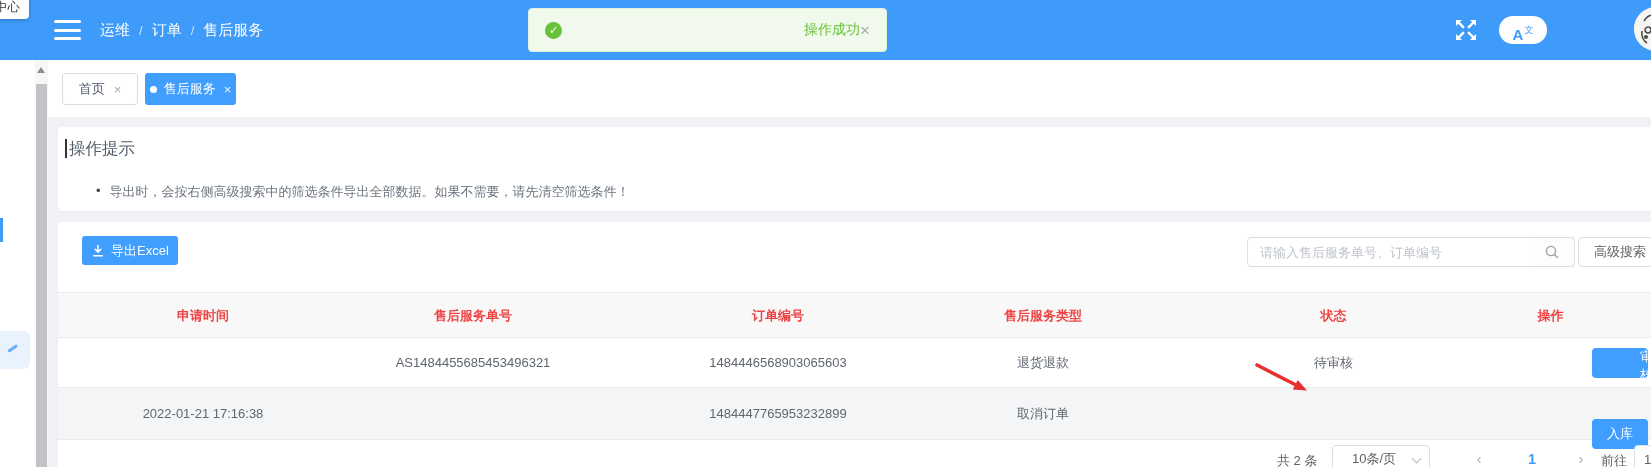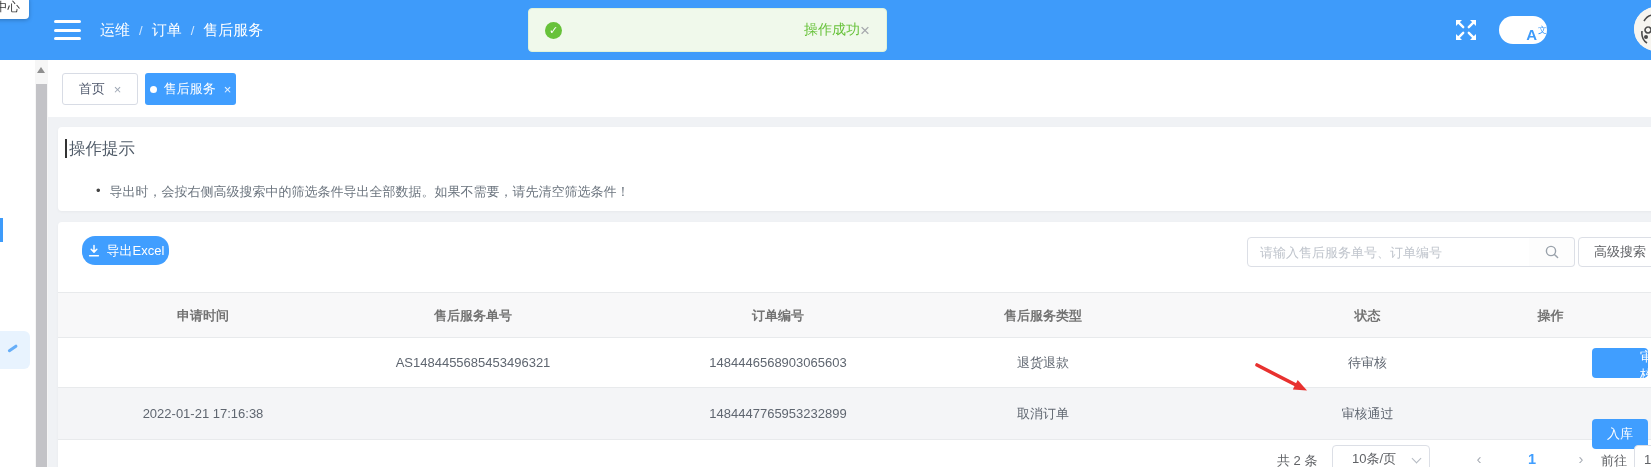--- a/index.html
+++ b/index.html
@@ -22,21 +22,21 @@
     background: #f0f9eb; border: 1px solid #e1f3d8; border-radius: 4px;
     display: flex; align-items: center; padding: 0 16px; }
   #toast .check { width: 17px; height: 17px; border-radius: 50%; background: #67c23a; color: #fff;
     font-size: 11px; line-height: 17px; text-align: center; flex: 0 0 auto; }
   #toast .msg { color: #67c23a; font-size: 14px; margin-left: 10px; flex: 1; text-align: right; }
   #toast .close { color: #a6a9ad; font-size: 17px; cursor: pointer; line-height: 1; }
 
   
   #fullscreen { position: absolute; left: 1452px; top: 16px; width: 28px; height: 28px; cursor: pointer; }
   #translate { position: absolute; left: 1499px; top: 16px; width: 48px; height: 28px; background: #fff;
-    border-radius: 14px; cursor: pointer; text-align: right; line-height: 28px; color: #3e9bfa; }
+    border-radius: 14px; cursor: pointer; text-align: center; line-height: 28px; color: #3e9bfa; }
   #translate .a { font-size: 15px; font-weight: bold; }
   #translate .sub { font-size: 9px; vertical-align: 7px; margin-left: 1px; }
   #avatar { position: absolute; left: 1634px; top: 7px; width: 44px; height: 44px; border-radius: 50%;
     background: #faf8f4; overflow: hidden; cursor: pointer; }
 
   
   #corner-tip { position: absolute; left: -14px; top: -3px; background: #fff; border-radius: 4px;
     box-shadow: 0 1px 4px rgba(0,0,0,.25); padding: 2px 9px 3px 9px; font-size: 12.5px; color: #3a3a3a; z-index: 30; }
 
   
@@ -65,22 +65,22 @@
     box-shadow: 0 1px 3px rgba(0,0,0,.04); }
   #tips-card { top: 127px; height: 84px; }
   #tips-card .caret { position: absolute; left: 7px; top: 12px; width: 1.5px; height: 19px; background: #333; }
   #tips-card .title { position: absolute; left: 11px; top: 11px; font-size: 16.5px; color: #505b68; }
   #tips-card .tip { position: absolute; left: 38px; top: 56px; font-size: 13px; color: #6c757f; }
   #tips-card .dot { display: inline-block; vertical-align: 1px; margin-right: 9px; color: #444; }
 
   #table-card { top: 222px; height: 260px; }
 
   
-  #export-btn { position: absolute; left: 24px; top: 14px; width: 87px; height: 29px; background: #409eff;
-    border: none; border-radius: 13px; color: #fff; font-size: 13px; cursor: pointer;
+  #export-btn { position: absolute; left: 24px; top: 14px; width: 96px; height: 29px; background: #409eff;
+    border: none; border-radius: 3px; color: #fff; font-size: 13px; cursor: pointer;
     display: flex; align-items: center; justify-content: center; gap: 6px;
     font-family: "Liberation Sans", sans-serif; }
   #search-input { position: absolute; left: 1189px; top: 15px; width: 283px; height: 30px;
     border: 1px solid #dcdfe6; border-radius: 4px 0 0 4px; padding: 0 12px; font-size: 13px; color: #606266;
     outline: none; font-family: "Liberation Sans", sans-serif; }
   #search-input::placeholder { color: #bfc4cc; }
   #search-btn { position: absolute; left: 1471px; top: 15px; width: 46px; height: 30px; background: #fdfdfd;
     border: 1px solid #dcdfe6; border-left: none; border-radius: 0 4px 4px 0; cursor: pointer;
     display: flex; align-items: center; justify-content: center; }
   #adv-btn { position: absolute; left: 1520px; top: 15px; width: 132px; height: 30px; background: #fff;
@@ -88,25 +88,25 @@
     text-align: left; padding-left: 15px; font-family: "Liberation Sans", sans-serif; }
 
   
   .trow { position: absolute; left: 0; width: 1602px; }
   .trow > span { position: absolute; top: 0; display: block; text-align: center; font-size: 13px;
     line-height: inherit; }
   .c1 { left: 0;    width: 290px; }
   .c2 { left: 290px; width: 250px; }
   .c3 { left: 540px; width: 360px; }
   .c4 { left: 900px; width: 170px; }
-  .c5 { left: 1112px; width: 395px; }
+  .c5 { left: 1078px; width: 395px; }
   .c6 { left: 1437px; width: 125px; text-align: right; padding-right: 14px; }
   #thead { top: 70px; height: 46px; line-height: 46px; background: #f8f8f9;
     border-top: 1px solid #e8eaec; border-bottom: 1px solid #e8eaec; }
-  #thead > span { color: #737373; font-weight: bold; }
+  #thead > span { color: #ef4444; font-weight: bold; }
   #row1 { top: 116px; height: 50px; line-height: 50px; background: #fff; border-bottom: 1px solid #e8eaec; }
   #row2 { top: 166px; height: 52px; line-height: 52px; background: #f4f5f7; border-bottom: 1px solid #e8eaec; }
   .row-action { position: absolute; right: 12px; width: 56px; height: 30px; background: #409eff; border: none;
     border-radius: 4px; color: #fff; font-size: 13px; cursor: pointer; font-family: "Liberation Sans", sans-serif; }
   #row1 .row-action { top: 10px; padding-left: 48px; }
   #row2 .row-action { top: 10px; margin-top: 21px; }
 
   
   #anno-arrow { position: absolute; left: 1250px; top: 360px; width: 64px; height: 36px; pointer-events: none; z-index: 20; }
 
@@ -236,21 +236,20 @@
     <span class="c3">1484446568903065603</span>
     <span class="c4">退货退款</span>
     <span class="c5">待审核</span>
     <button class="row-action">审核</button>
   </div>
 
   <div class="trow" id="row2">
     <span class="c1">2022-01-21 17:16:38</span>
     <span class="c3">1484447765953232899</span>
     <span class="c4">取消订单</span>
-    <span class="c5">审核通过</span>
     <button class="row-action">入库</button>
   </div>
 </div>
 
 <svg id="anno-arrow" viewBox="0 0 64 36">
   <line x1="7" y1="5" x2="46" y2="25" stroke="#e8312f" stroke-width="3.6" stroke-linecap="round"></line>
   <polygon points="57,30.5 42.8,29.6 47.7,20.1" fill="#e8312f"></polygon>
 </svg>
 
 <div class="pg" id="pg-total">共 2 条</div>

